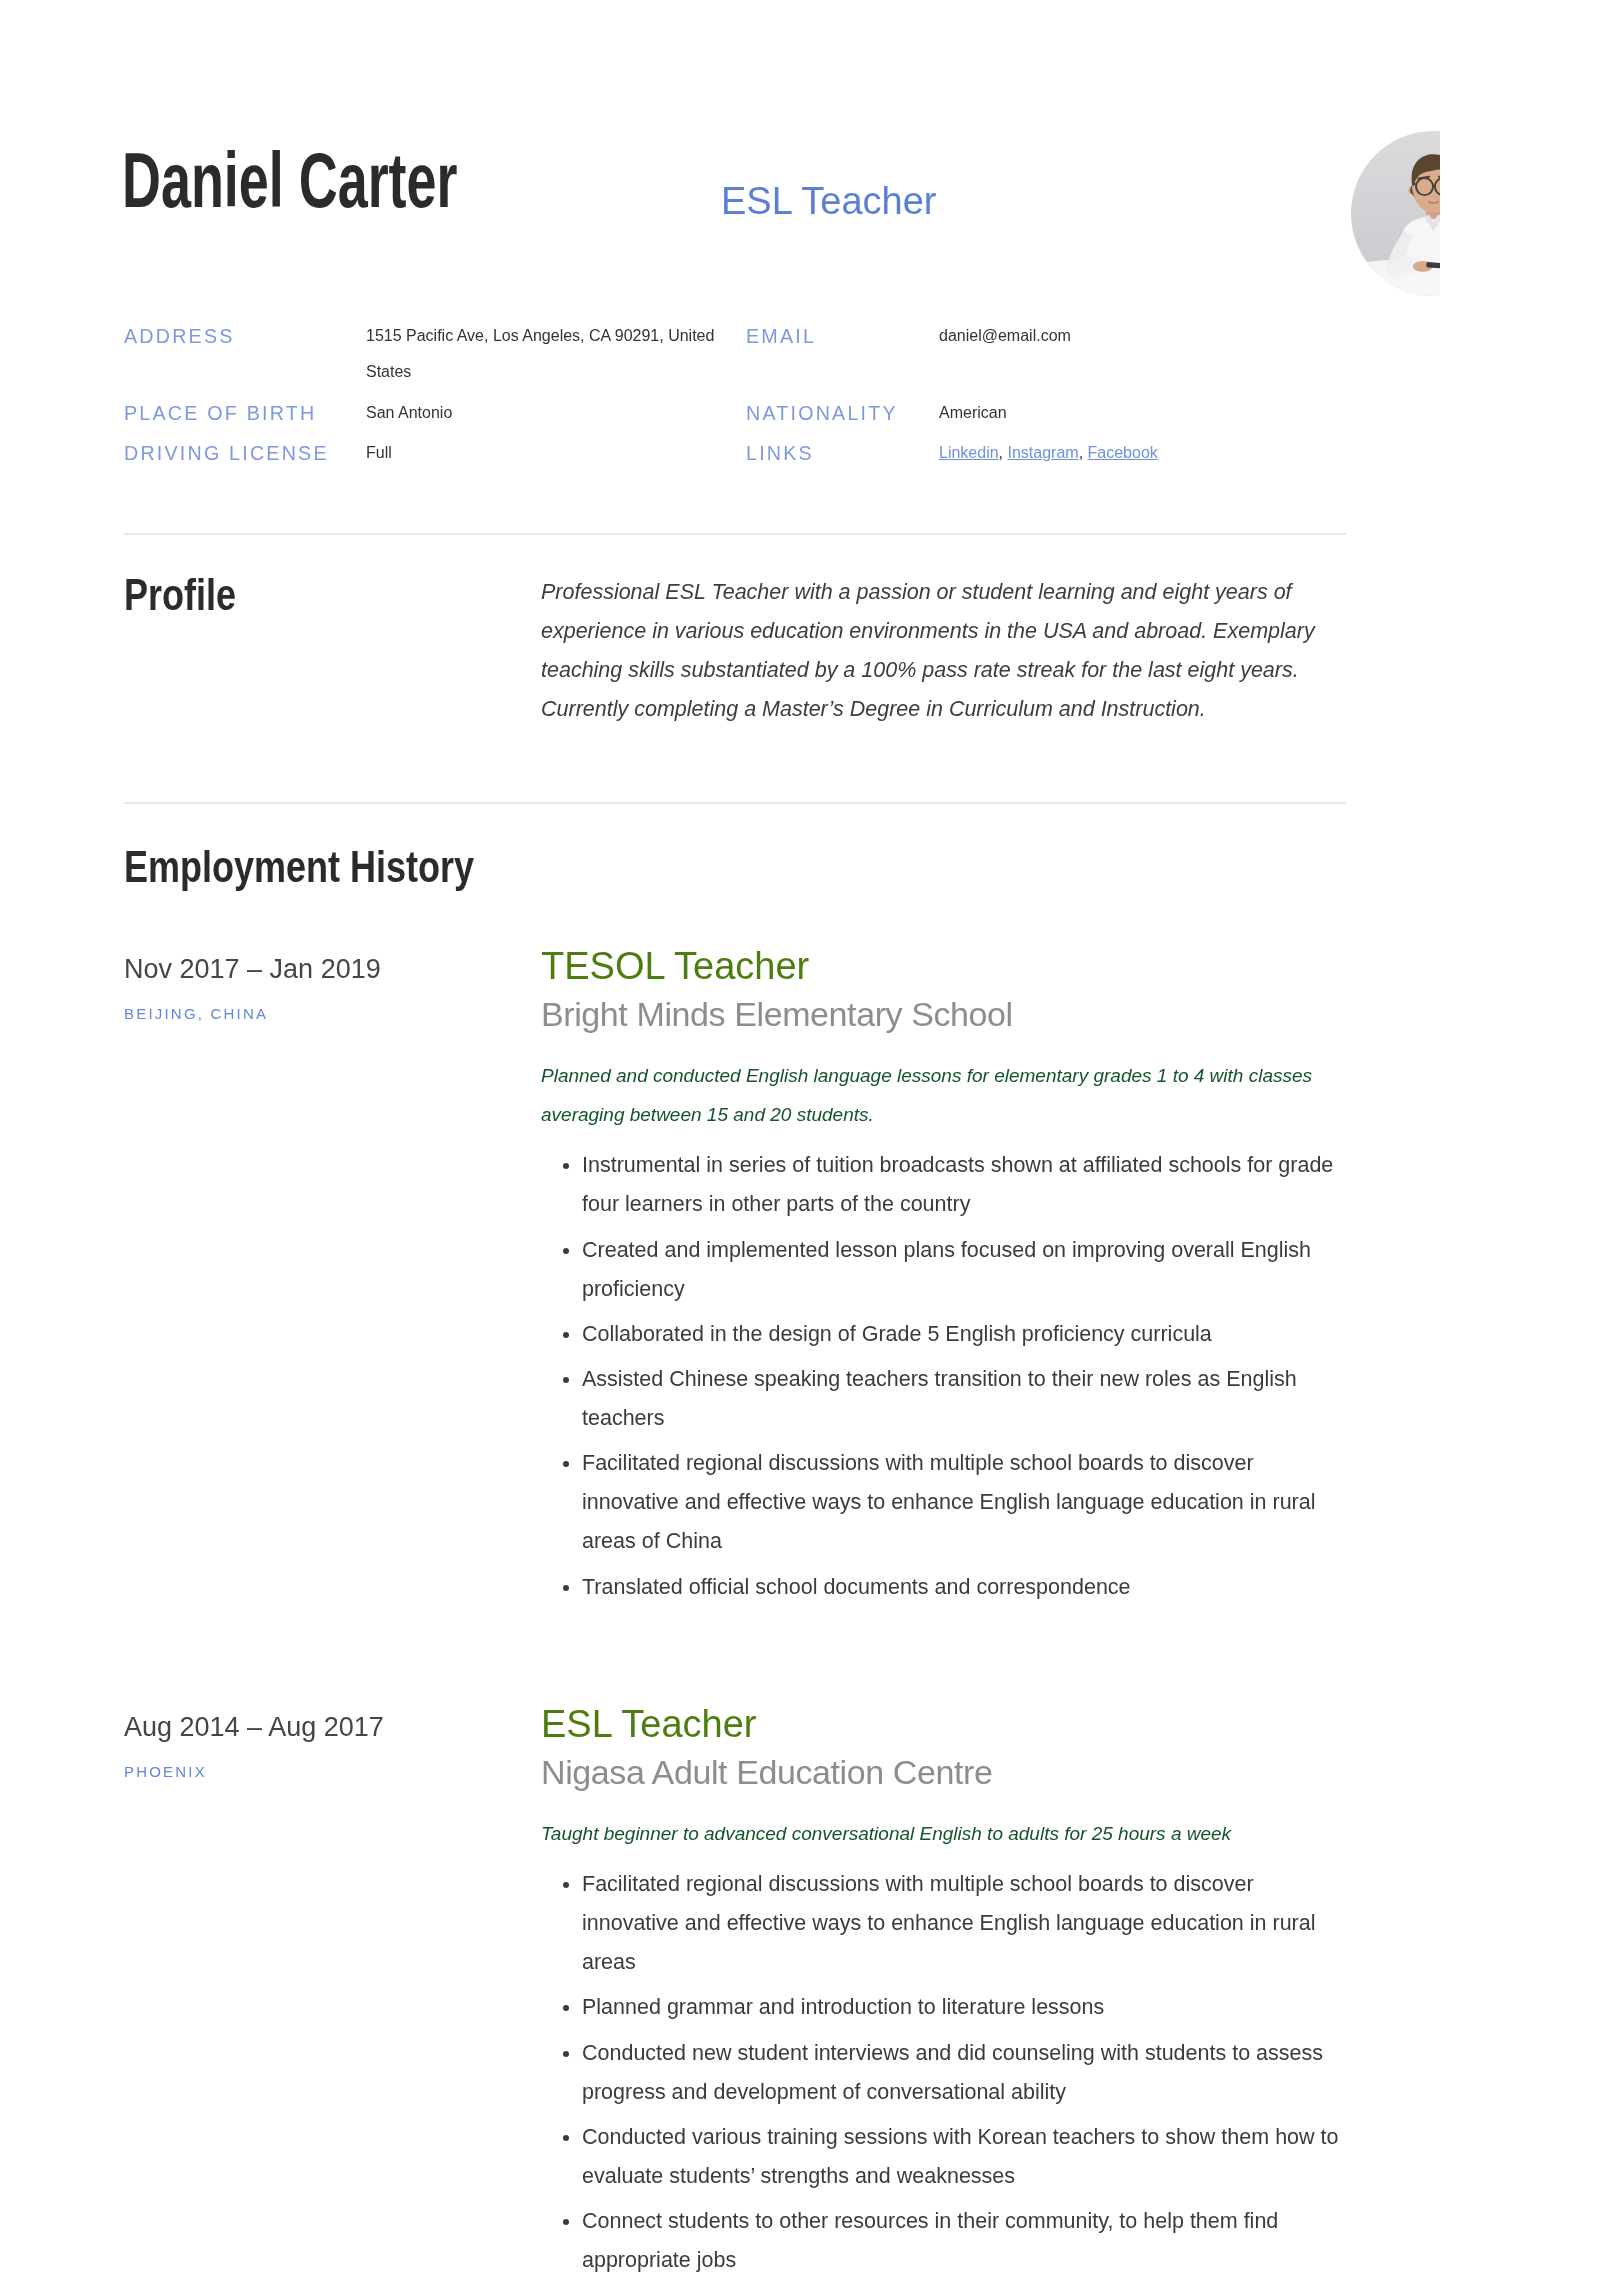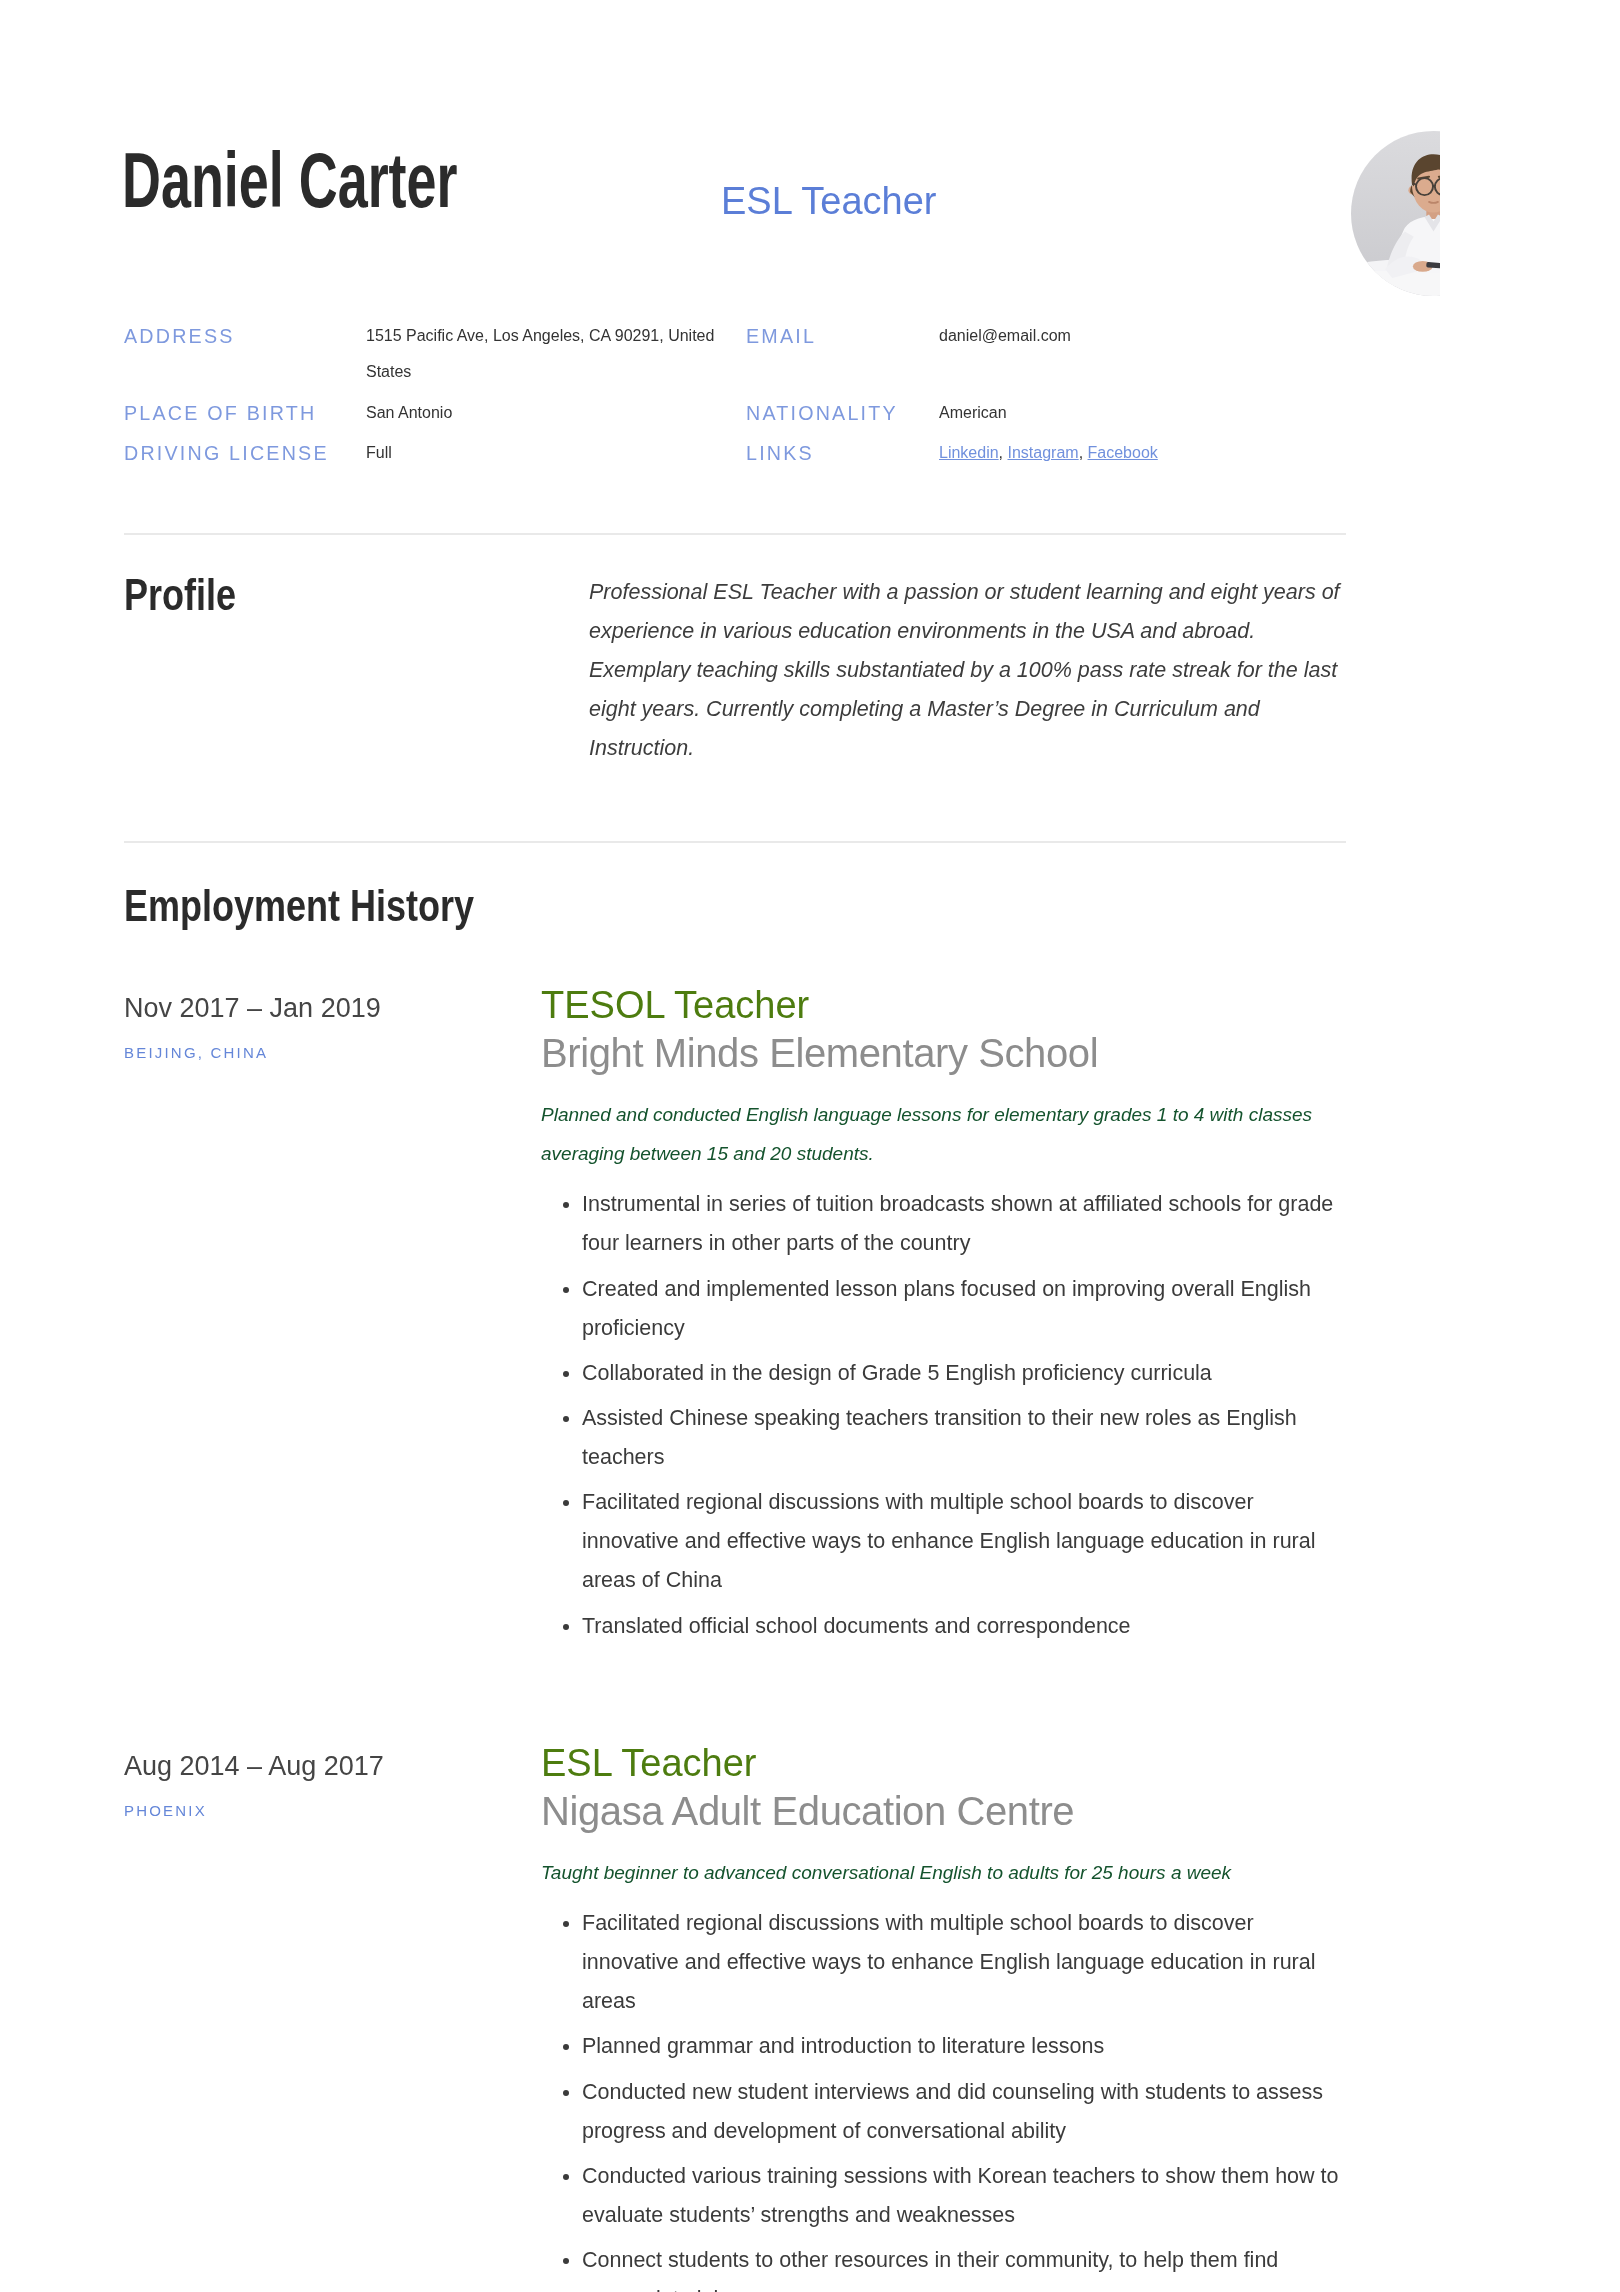--- a/index.html
+++ b/index.html
@@ -39,41 +39,41 @@
   }
   .value{font-size:16px;color:#333333;line-height:36px;margin-left:32px;}
   .links a{color:#7090dd;text-decoration:underline;}
   .link-sep{white-space:pre;color:#333333;}
   
   .divider{border:none;height:1.8px;background:#e9e9e9;margin:0 94px 0 124px;}
   .divider-1{margin-top:62px;}
   .divider-2{margin-top:73px;}
   
   .section{margin:0 94px 0 124px;}
-  .section-grid{display:grid;grid-template-columns:417px 1fr;gap:48px;}
+  .section-grid{display:grid;grid-template-columns:417px 1fr;}
   .section-heading{
     font-size:45px;font-weight:700;color:#2b2b2b;
     line-height:54px;margin:0;
   }
   .profile-section{margin-top:33px;}
   .profile-text{
     font-size:21.5px;font-style:italic;color:#3d3d3d;
     line-height:39px;margin-top:5.4px;
   }
   .employment-section{margin-top:36px;}
   .entry{display:grid;grid-template-columns:417px 1fr;}
   .entry-1{margin-top:49px;}
   .entry-2{margin-top:94px;}
   .entry-dates{font-size:27px;color:#454545;line-height:34px;padding-top:9px;}
   .entry-location{
     font-size:15px;letter-spacing:2.2px;color:#6486d8;
     line-height:27px;margin-top:14px;white-space:nowrap;
   }
   .entry-title{font-size:38px;font-weight:500;color:#4d7c0f;line-height:47px;margin:0;}
-  .entry-company{font-size:40px;color:#8d8d8d;line-height:45px;margin-top:1.8px;letter-spacing:-0.4px;}
+  .entry-company{font-size:34px;color:#8d8d8d;line-height:45px;margin-top:1.8px;letter-spacing:-0.4px;}
   .entry-summary{font-size:19px;font-style:italic;color:#14532d;line-height:39px;margin-top:19px;}
   .bullets{
     margin:12.5px 0 0 0;padding:0 0 0 41px;
     list-style:disc;
   }
   .bullets li{
     font-size:21.5px;color:#3b3b3b;line-height:39px;
   }
   .bullets li + li{margin-top:6.3px;}
 </style>

